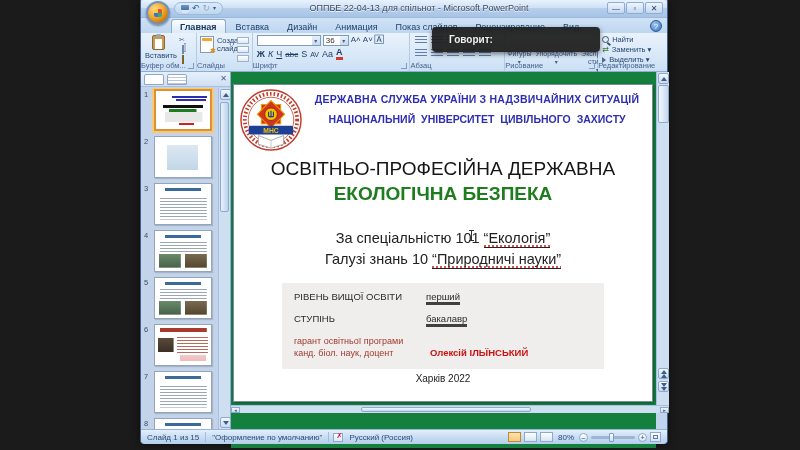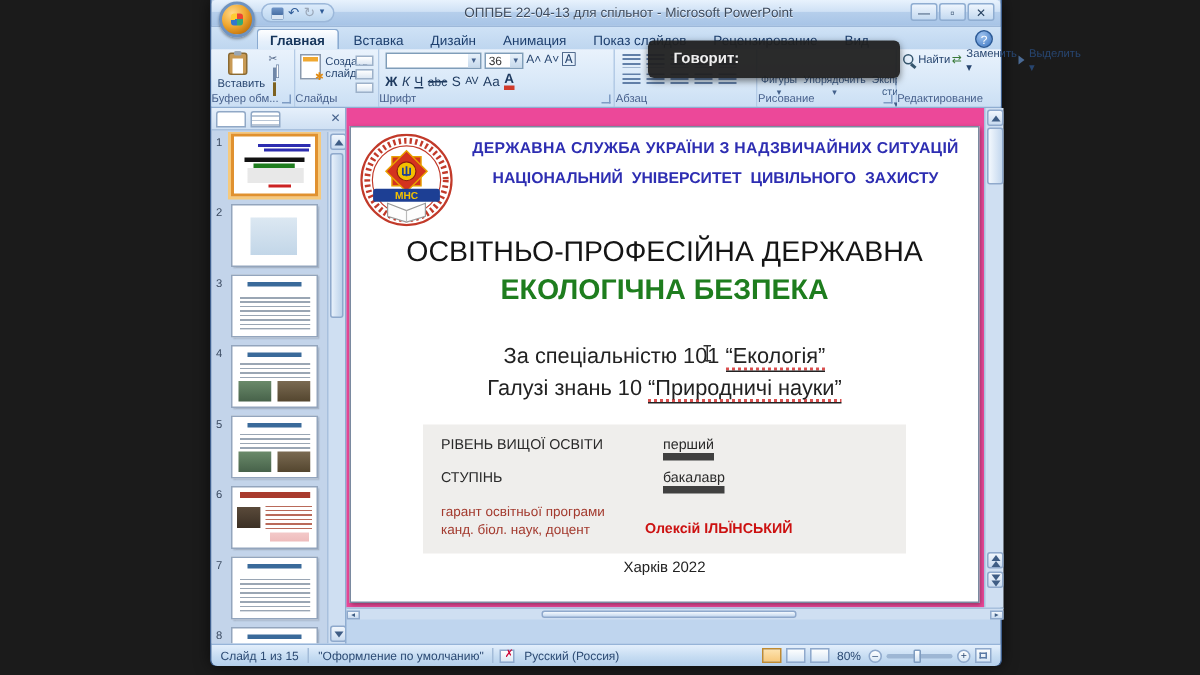--- a/index.html
+++ b/index.html
@@ -86,21 +86,21 @@
   .fb.colA { border-bottom:3px solid #d03a2a; line-height:9px; font-weight:bold; }
   .fsize-btns { position:absolute; left:98px; top:2px; display:flex; gap:2px; font-size:8px; color:#27456f; }
 
   .par-row { position:absolute; left:5px; display:flex; gap:4px; }
   .ic-lines2 { width:12px; height:9px; background:repeating-linear-gradient(to bottom,#617fa8 0 1.2px, transparent 1.2px 3px); }
 
   .draw-btns { position:absolute; left:2px; top:17px; display:flex; gap:4px; }
   .db { text-align:center; font-size:7px; color:#3c5a85; line-height:8px; }
   .db .car { font-size:6px; color:#44618c; }
 
-  .edit-list { position:absolute; left:4px; top:2px; display:flex; flex-direction:row; gap:1px; }
+  .edit-list { position:absolute; left:4px; top:2px; display:flex; flex-direction:column; gap:1px; }
   .eb { display:flex; align-items:center; gap:3px; font-size:7.5px; color:#27456f; height:9px; }
   .ic-find { width:7px; height:7px; border:1.5px solid #35566e; border-radius:50%; position:relative; }
   .ic-find:after { content:""; position:absolute; right:-3px; bottom:-2px; width:4px; height:1.5px; background:#35566e; transform:rotate(40deg); }
   .ic-repl { font-size:8px; color:#3a7a3a; line-height:8px; }
   .ic-sel { width:0; height:0; border-left:4px solid #4a6a94; border-top:3px solid transparent; border-bottom:3px solid transparent; }
 
   
   .thumbpanel { position:absolute; left:0; top:72px; width:90px; height:357px;
       background:#c3d4ea; border-right:1px solid #8fadd1; overflow:hidden; }
   .tp-header { height:15px; background:linear-gradient(#e6f0fb,#cfe0f3); border-bottom:1px solid #a8c0dd;
@@ -131,21 +131,21 @@
       background-size:70% 3px, 90% 30%, 42% 38%, 42% 38%; background-position:50% 5%, 50% 34%, 6% 92%, 94% 92%; }
   .k-mixed .mini { background-image:linear-gradient(#a93b2e,#a93b2e),
       linear-gradient(#5a4a3a,#3a2f24),
       repeating-linear-gradient(#b96a5a 0 1px, transparent 1px 3px),
       linear-gradient(#f3c9c9,#eebbbb);
       background-size:90% 4px, 30% 40%, 60% 45%, 50% 18%; background-position:50% 4%, 4% 50%, 96% 50%, 90% 96%; }
   .tp-scroll { position:absolute; right:0; top:16px; bottom:0; width:12px; background:#cfdff2; border-left:1px solid #a8c0dd; }
   .tp-scroll .thumbbar { position:absolute; left:1px; right:1px; top:14px; height:110px;
       background:linear-gradient(90deg,#e8f1fb,#bcd2ea); border:1px solid #8fa9cc; border-radius:2px; }
 
-  .slidearea { position:absolute; left:90px; top:72px; width:425px; height:333px; background:#ec4899; overflow:hidden; }
+  .slidearea { position:absolute; left:90px; top:72px; width:425px; height:376px; background:#15803d; overflow:hidden; }
   .vscroll { position:absolute; left:515px; top:72px; width:13px; height:333px; background:#cfdff2; border-left:1px solid #a8c0dd; }
   .sbtn { position:absolute; left:1px; width:11px; height:11px; background:linear-gradient(#f2f7fd,#cdded2); 
       background:linear-gradient(#f2f7fd,#c9dbf0); border:1px solid #8fa9cc; border-radius:2px; }
   .arrow-up { width:0;height:0;margin:3px auto 0;border-left:3px solid transparent;border-right:3px solid transparent;border-bottom:4px solid #3f5d85; }
   .arrow-dn { width:0;height:0;margin:3px auto 0;border-left:3px solid transparent;border-right:3px solid transparent;border-top:4px solid #3f5d85; }
   .vthumb { position:absolute; left:1px; top:13px; width:11px; height:38px;
       background:linear-gradient(90deg,#f4f9fe,#c3d7ee); border:1px solid #8fa9cc; border-radius:2px; }
 
   .hscroll { position:absolute; left:90px; top:405px; width:438px; height:8px; background:#cfdff2; border-top:1px solid #a8c0dd; }
   .hthumb { position:absolute; left:130px; top:1px; width:170px; height:5px;
@@ -158,21 +158,21 @@
   .emblem { position:absolute; left:6px; top:4px; width:62px; height:62px; }
   .hdr { position:absolute; left:72px; right:4px; top:8px; text-align:center; color:#2e2eb2; font-weight:bold; }
   .hdr .l1 { font-size:10.5px; letter-spacing:.2px; }
   .hdr .l2 { font-size:10.5px; margin-top:8px; word-spacing:3px; }
   .ptitle { position:absolute; left:0; right:0; top:73px; text-align:center; font-size:19px; color:#151515; font-weight:500; }
   .pname { position:absolute; left:0; right:0; top:98px; text-align:center; font-size:19px; color:#1e7d1e; font-weight:bold; }
   .spec { position:absolute; left:0; right:0; top:143px; text-align:center; font-size:14.5px; color:#222; line-height:21px; }
   .uln { border-bottom:1px solid #222; background:repeating-linear-gradient(90deg,#d95050 0 2px,transparent 2px 4px) bottom/100% 2px no-repeat; padding-bottom:1px; }
   .infobox { position:absolute; left:48px; top:198px; width:322px; height:86px; background:#efeeec; }
   .irow { position:absolute; left:12px; right:8px; font-size:9.5px; color:#2a2a2a; }
-  .irow .val { position:absolute; left:148px; border-bottom:5px solid #404040; }
+  .irow .val { position:absolute; left:132px; border-bottom:3px solid #404040; }
   .garant { position:absolute; left:12px; top:52px; font-size:9px; color:#a33a2e; line-height:12px; }
   .gname { position:absolute; left:148px; top:64px; font-size:9.5px; font-weight:bold; color:#cc1111; }
   .cityyear { position:absolute; left:0; right:0; top:288px; text-align:center; font-size:10px; color:#222; }
   .ibeam { position:absolute; left:237px; top:145px; width:1px; height:11px; background:#333; }
   .ibeam:before,.ibeam:after { content:""; position:absolute; left:-2px; width:5px; height:1px; background:#333; }
   .ibeam:before { top:0; } .ibeam:after { bottom:0; }
 
   
   .notes { position:absolute; left:90px; top:413px; width:438px; height:16px; background:#fff;
       border:1px solid #a8c0dd; font-size:9px; color:#333; padding:2px 0 0 6px; }

